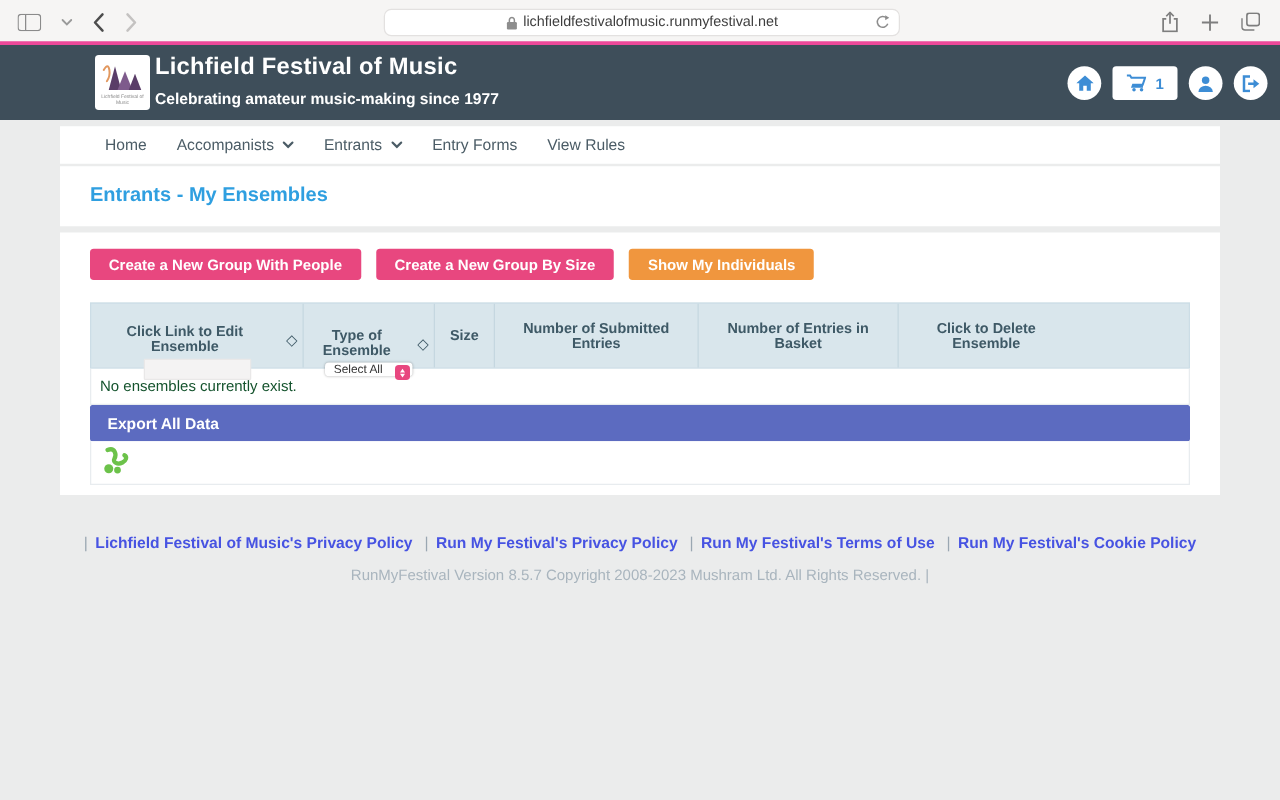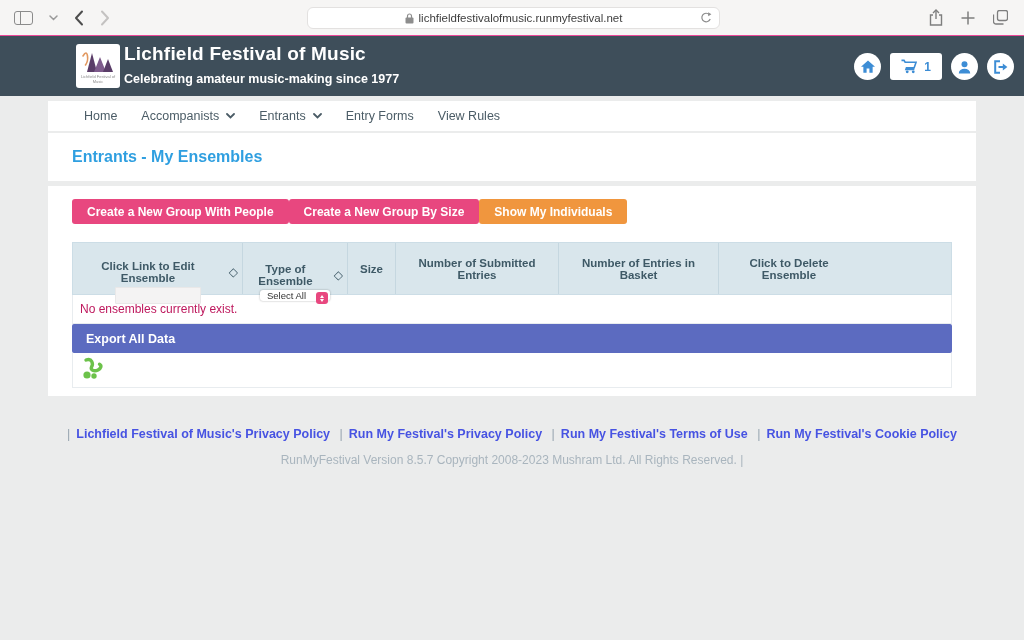--- a/index.html
+++ b/index.html
@@ -1,20 +1,20 @@
 <!DOCTYPE html>
 <html><head>
 <meta charset="utf-8">
 <style>
   * { margin:0; padding:0; box-sizing:border-box; }
   body { width:1024px; height:640px; font-family:"Liberation Sans", sans-serif; background:#ebecec; }
   .screen { position:relative; width:1024px; height:640px; overflow:hidden; background:#ebecec; }
 
   
-  .chrome { position:absolute; top:0; left:0; width:1024px; height:36px; background:#f6f5f4; border-bottom:1px solid #ec4899; }
+  .chrome { position:absolute; top:0; left:0; width:1024px; height:36px; background:#f6f5f4; border-bottom:3px solid #ec4899; }
   .chrome-left { position:absolute; left:14px; top:0; height:35px; display:flex; align-items:center; gap:16px; }
   .chrome-right { position:absolute; right:16px; top:0; height:35px; display:flex; align-items:center; gap:18px; }
   .chrome-btn { display:flex; align-items:center; justify-content:center; cursor:default; }
   .url-bar { position:absolute; left:307px; top:7px; width:413px; height:22px; background:#ffffff; border:1px solid #e3e1e0; border-radius:6px; display:flex; align-items:center; justify-content:center; gap:5px; font-size:11.5px; color:#3e3e3e; }
   .url-refresh { position:absolute; right:7px; top:4px; }
 
   
   .app-header { position:absolute; top:36px; left:0; width:1024px; height:60px; background:#3e4e5a; }
   .logo { position:absolute; left:76px; top:8px; width:44px; height:44px; background:#fff; border-radius:3px; display:flex; flex-direction:column; align-items:center; justify-content:center; }
   .logo-caption { font-size:4px; color:#8a8a8a; text-align:center; line-height:1.2; }
@@ -28,39 +28,39 @@
   
   .nav { position:absolute; left:48px; top:101px; width:928px; height:30px; background:#fff; display:flex; align-items:center; padding-left:24px; }
   .nav-item { display:flex; align-items:center; gap:7px; padding:0 12px; font-size:12.5px; color:#4b5c66; height:100%; cursor:pointer; }
 
   
   .title-strip { position:absolute; left:48px; top:133px; width:928px; height:48px; background:#fff; display:flex; align-items:center; padding-left:24px; }
   .page-title { font-size:16px; font-weight:bold; color:#2f9fe0; }
 
   
   .card { position:absolute; left:48px; top:186px; width:928px; height:210px; background:#fff; padding:13px 24px 0; }
-  .btn-row { display:flex; }
+  .btn-row { display:flex; gap:12px; }
   .btn { height:25px; border:none; border-radius:3px; color:#fff; font-weight:bold; font-size:12px; padding:0 15px; display:flex; align-items:center; font-family:"Liberation Sans",sans-serif; }
   .btn-pink { background:#e8477f; }
   .btn-orange { background:#f0963e; }
 
   .table { margin-top:18px; width:880px; }
   .thead { display:flex; height:53px; background:#d9e6ec; border:1px solid #ccdde6; }
   .th { display:flex; flex-direction:column; align-items:center; justify-content:center; gap:3px; font-size:11.5px; font-weight:bold; color:#3e5966; text-align:center; padding:2px 4px; border-right:1px solid #c5d7e0; }
   .th:last-child { border-right:none; }
   .c0{width:90px;} .c1{width:170px;} .c2{width:105px;} .c3{width:48px;} .c4{width:163px;} .c5{width:160px;} .c6{width:140px;}
   .sort-row { display:flex; align-items:center; gap:10px;margin-top:27px; }
   .sort-glyph { font-weight:normal; font-size:12px; color:#3e5966; }
   .filter-input { width:86px; height:19px; background:#f4f3f3; border:1px solid #e9e8e8; border-radius:1px; }
   .mini-select { position:relative; width:70px; height:16px; background:#fff; border-radius:3px; box-shadow:0 0 2px rgba(0,0,0,.35); display:flex; align-items:center; padding-left:7px; font-size:9.5px; font-weight:normal; color:#333; cursor:pointer; }
   .stepper { position:absolute; right:2px; top:2px; width:12px; height:12px; background:#e8477f; border-radius:3px; display:flex; flex-direction:column; align-items:center; justify-content:center; gap:1px; }
   .tri-up { width:0; height:0; border-left:2.5px solid transparent; border-right:2.5px solid transparent; border-bottom:3px solid #fff; }
   .tri-down { width:0; height:0; border-left:2.5px solid transparent; border-right:2.5px solid transparent; border-top:3px solid #fff; }
 
-  .row-empty { height:29px; background:#fff; border:1px solid #e8ecef; border-top:none; display:flex; align-items:center; padding-left:7px; font-size:12px; color:#be185d; }
+  .row-empty { height:29px; background:#fff; border:1px solid #e8ecef; border-top:none; display:flex; align-items:center; padding-left:7px; font-size:12px; color:#14532d; }
   .export-bar { width:880px; height:29px; background:#5c6bc0; border-radius:2px; display:flex; align-items:center; padding-left:14px; color:#fff; font-weight:bold; font-size:12.5px; border:none; }
   .row-icon { height:35px; background:#fff; border:1px solid #e8ecef; border-top:none; display:flex; align-items:center; padding-left:8px; }
 
   
   .footer-links { position:absolute; top:427px; left:0; width:1024px; text-align:center; font-size:12.5px; color:#9aa7b2; }
   .footer-links a { color:#4753e2; font-weight:bold; text-decoration:none; margin:0 3px; }
   .sep { margin:0 3px; }
   .copyright { position:absolute; top:453px; left:0; width:1024px; text-align:center; font-size:12px; color:#a9b5be; }
 </style>
 </head>

